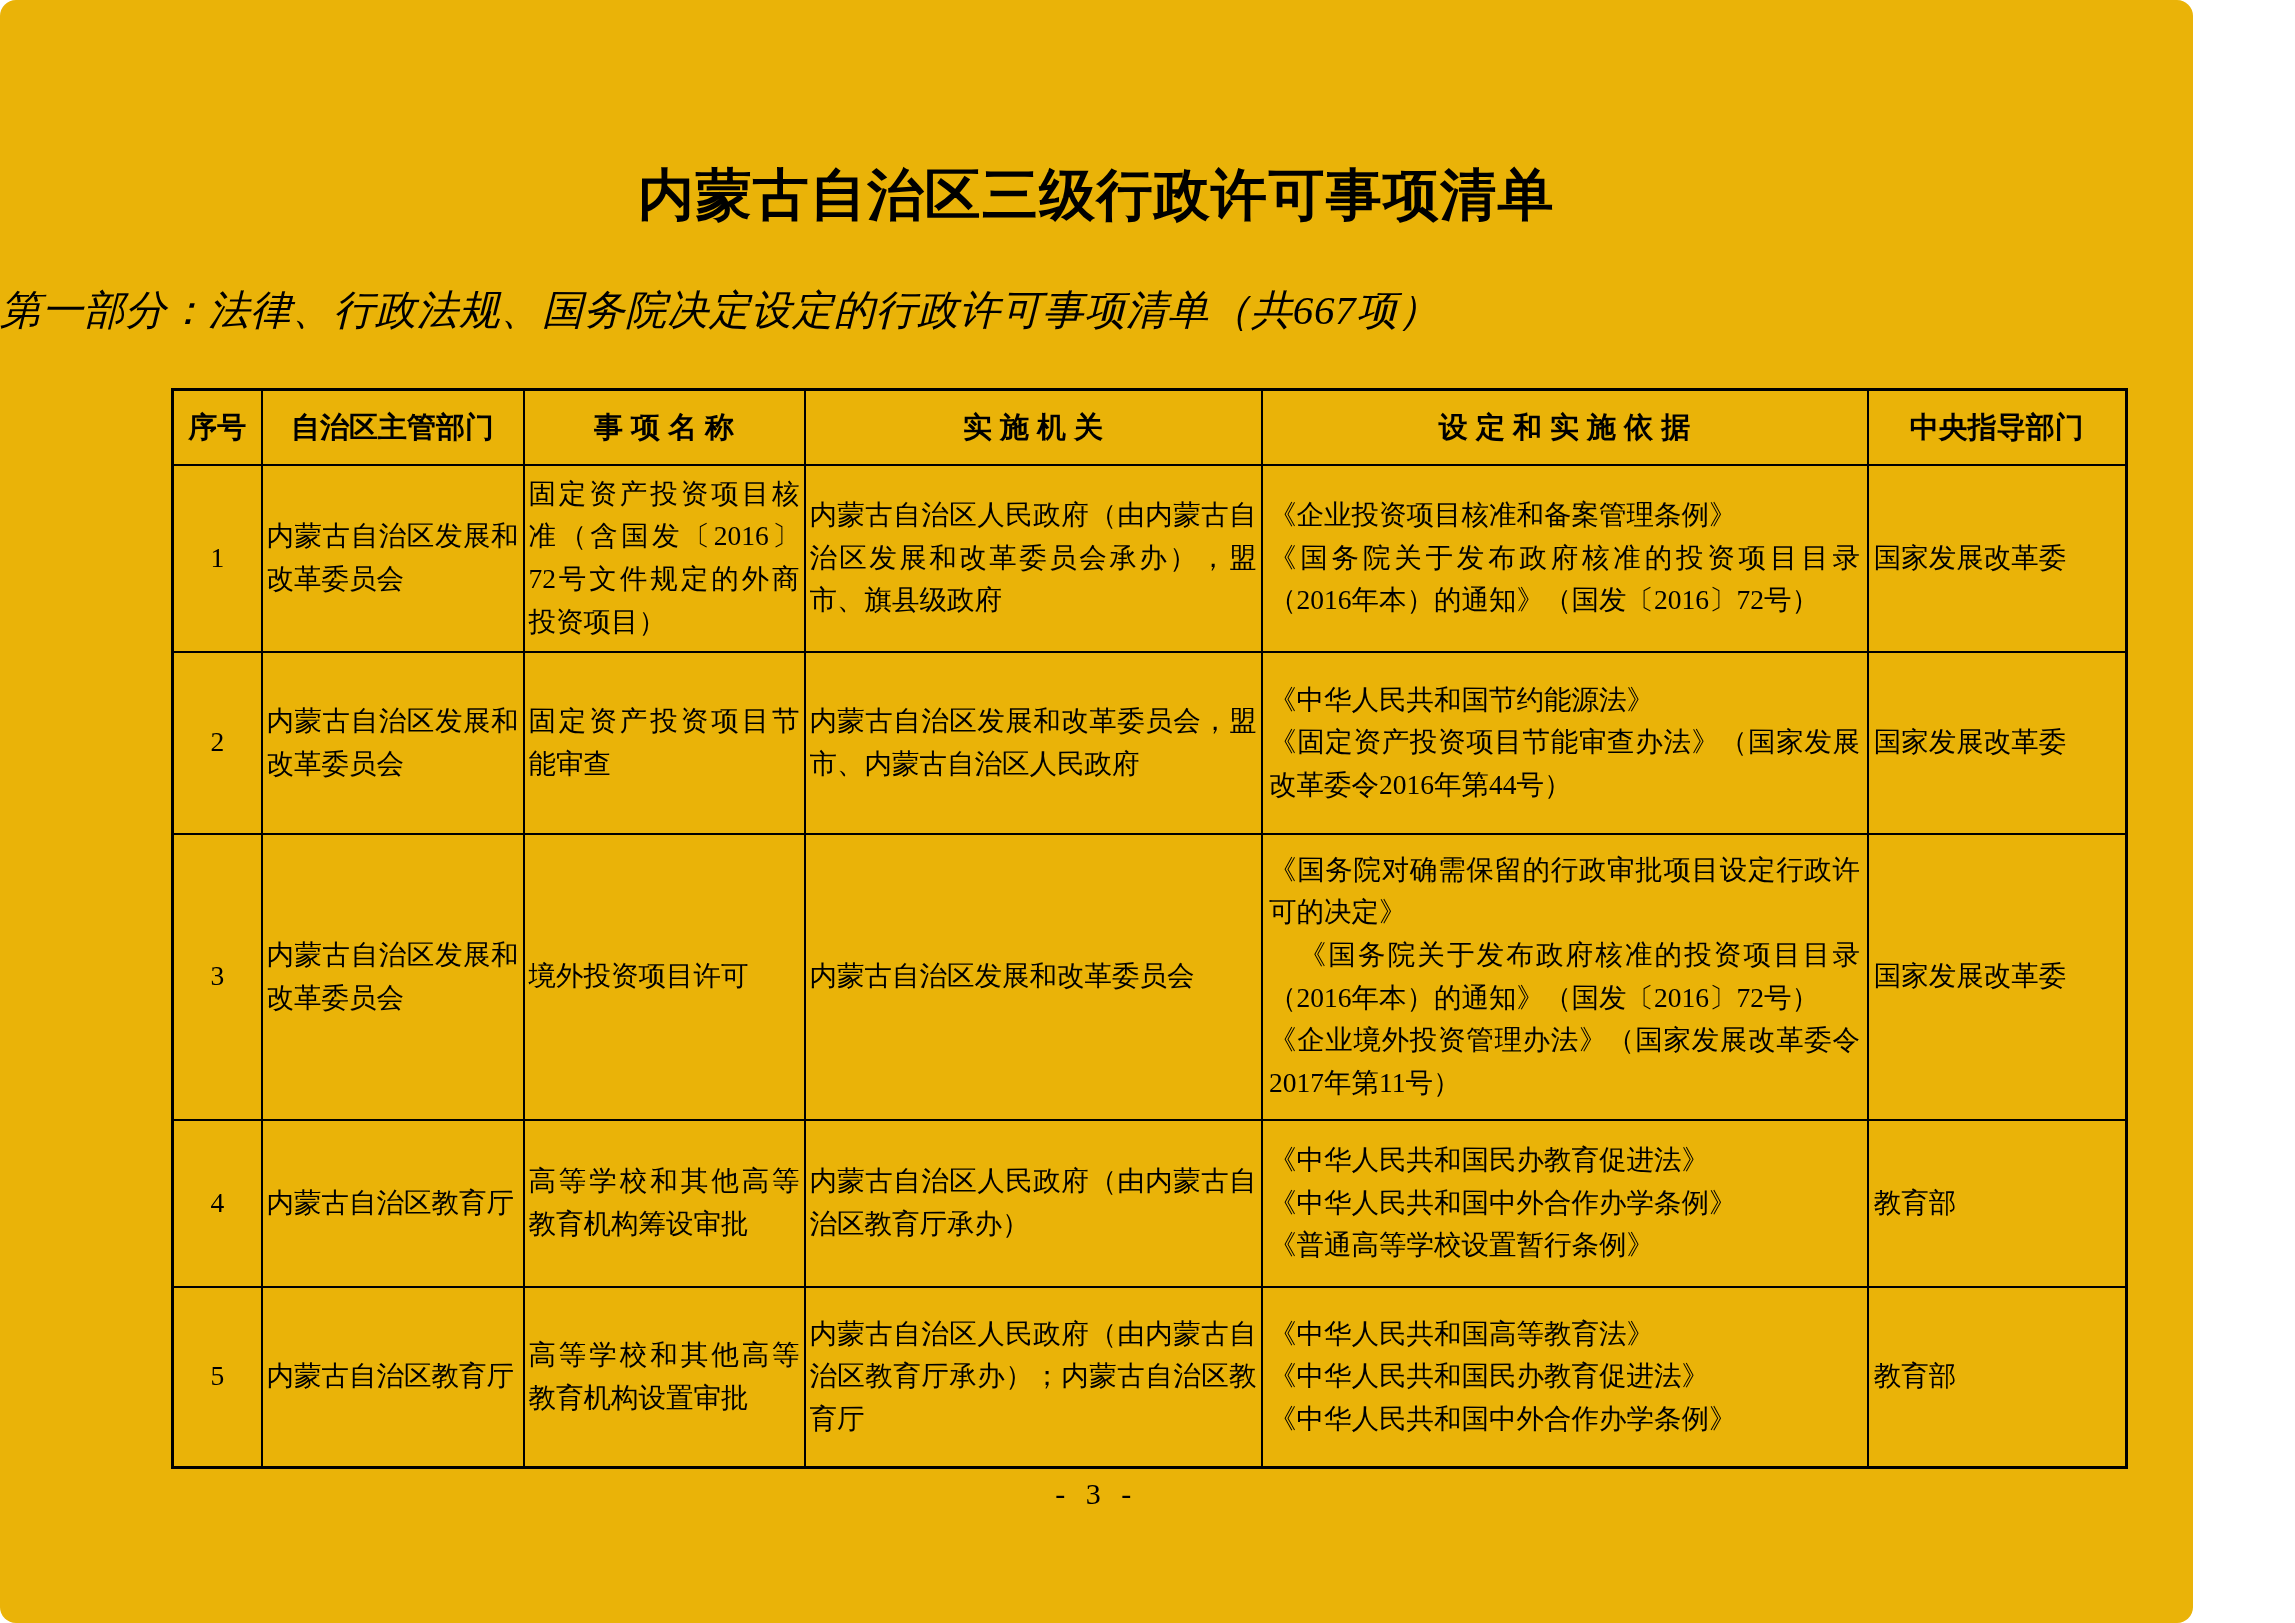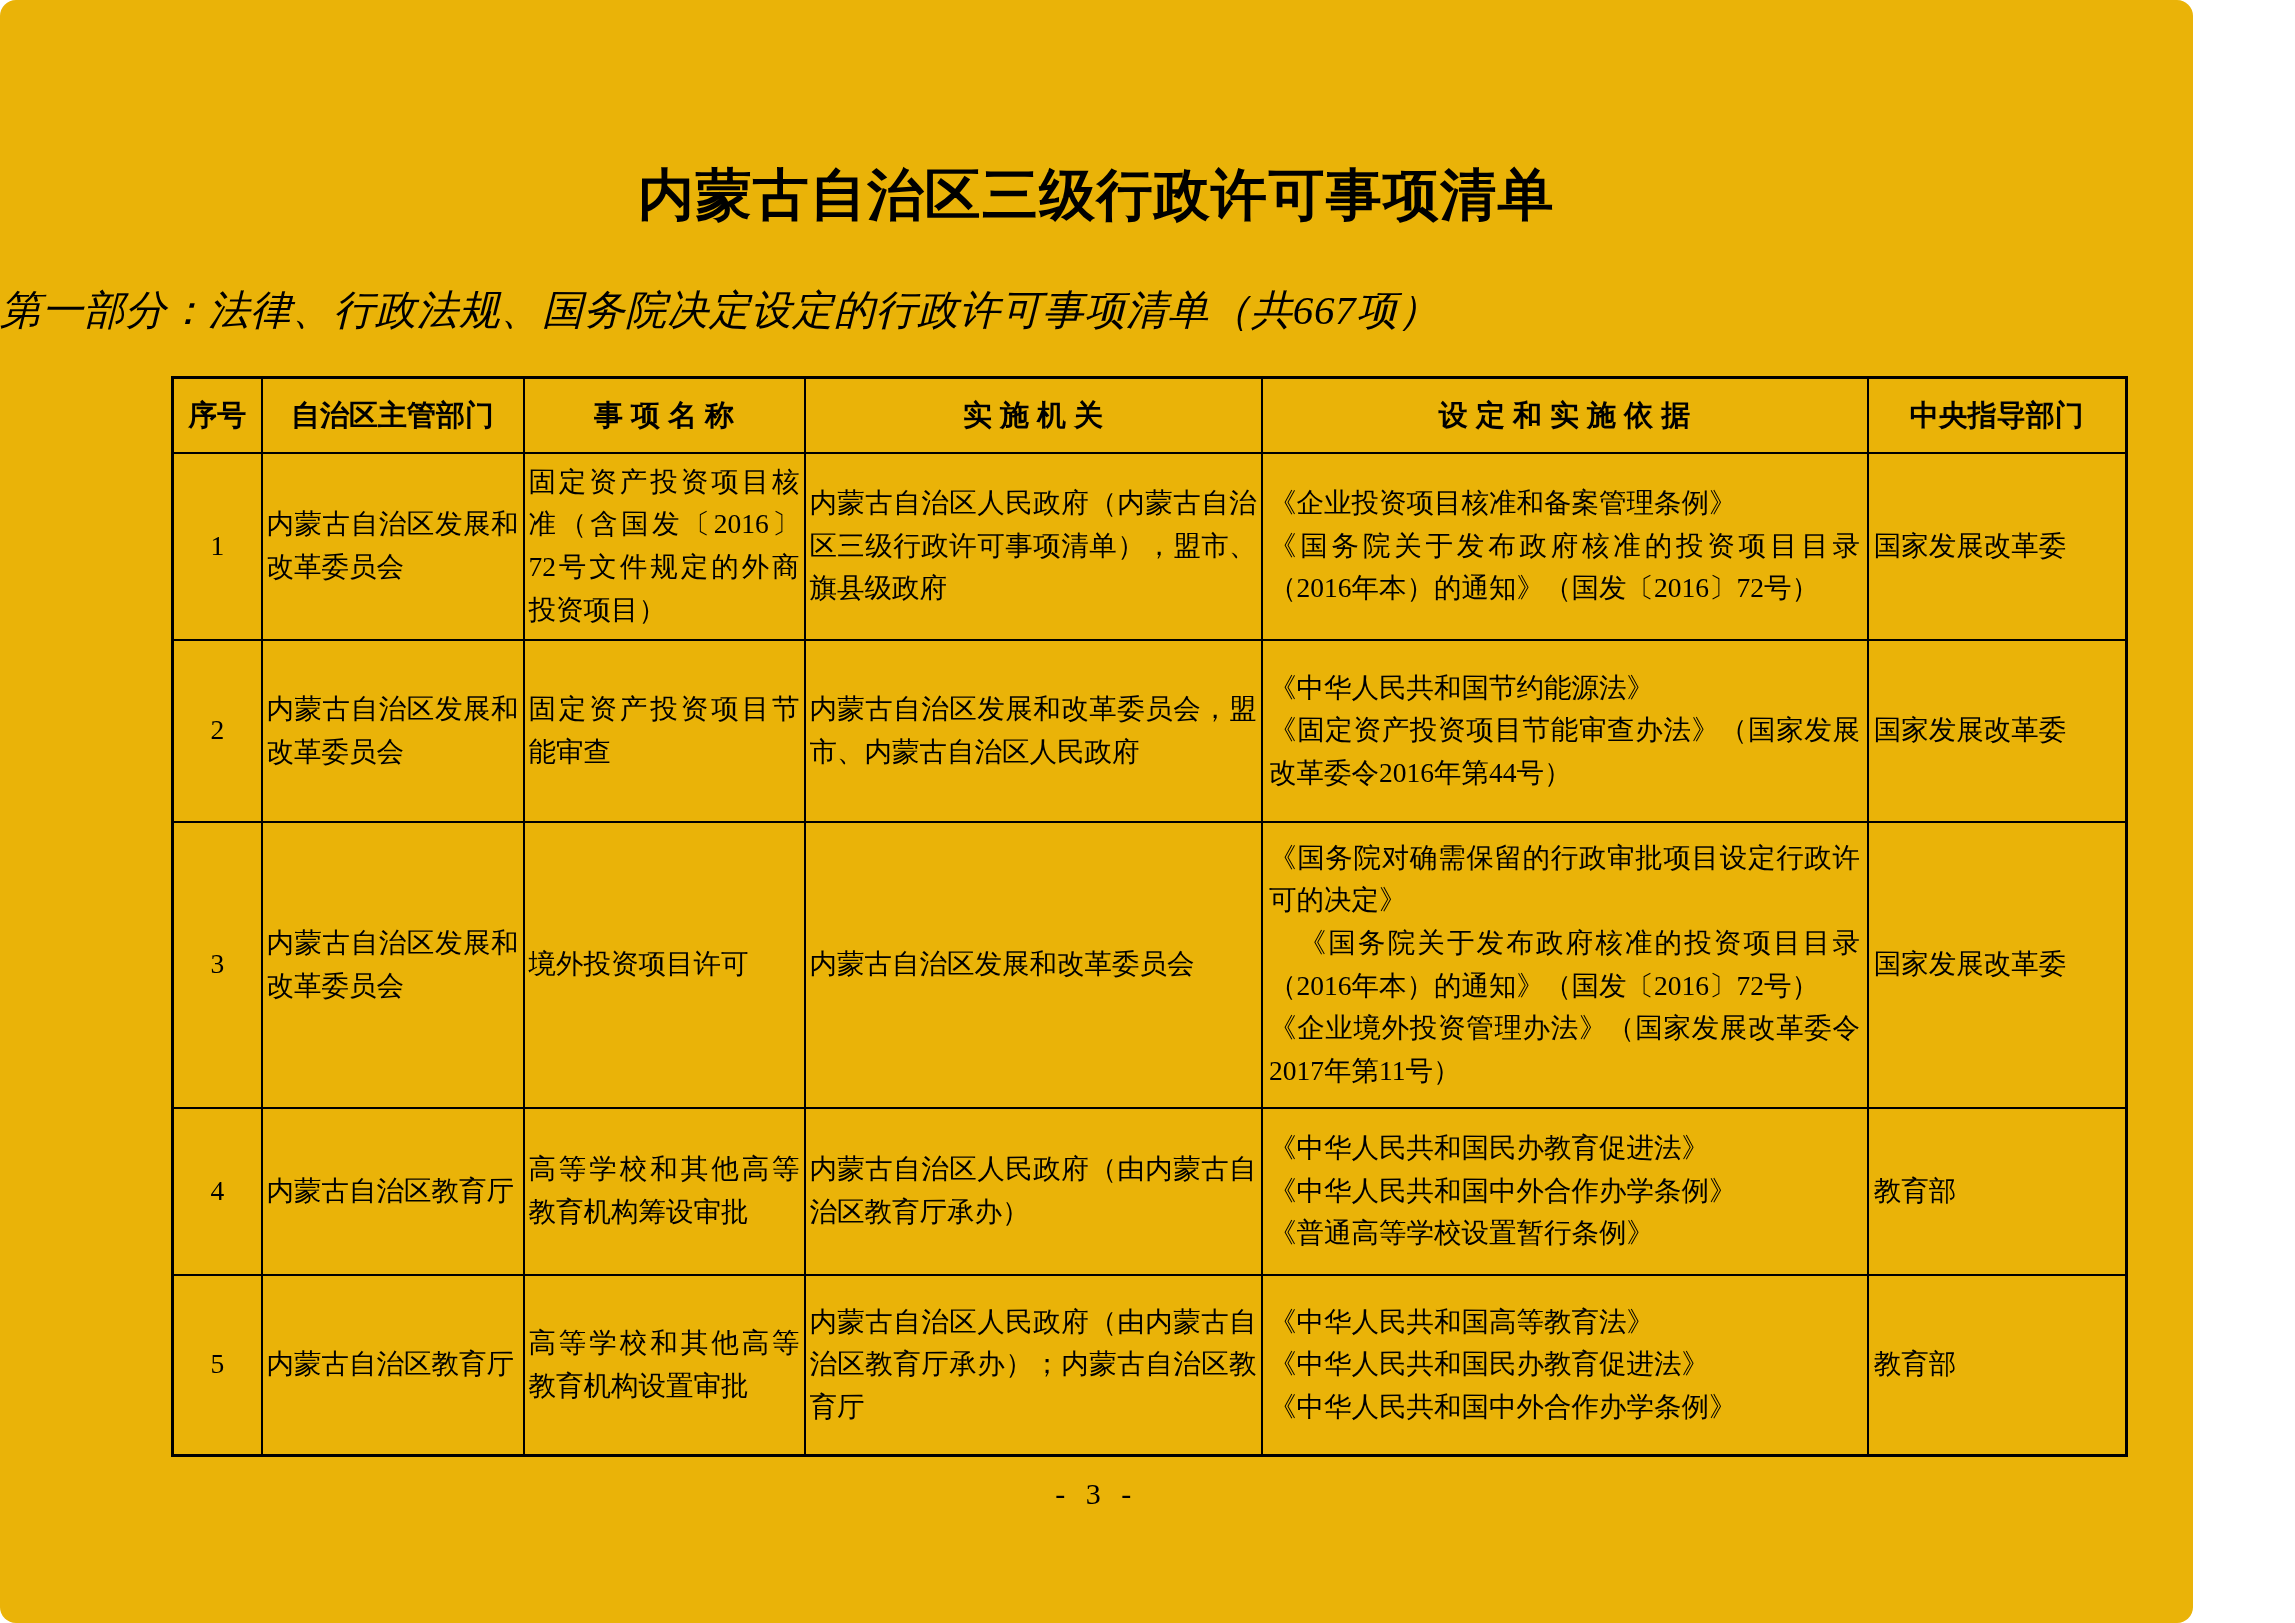--- a/index.html
+++ b/index.html
@@ -32,21 +32,21 @@
     width:100%;
     text-align:left;
     font-size:41px;
     font-style:italic;
     font-family:"Liberation Serif", serif;
     letter-spacing:0.7px;
   }
   table.license-table{
     position:absolute;
     left:171px;
-    top:376px;
+    top:388px;
     width:1954px;
     border-collapse:collapse;
     table-layout:fixed;
     border:3.9px solid #000;
   }
   .license-table th, .license-table td{
     border:2.6px solid #000;
     vertical-align:middle;
     font-size:27.5px;
     line-height:1.55;
@@ -114,21 +114,21 @@
         <th>实 施 机 关</th>
         <th>设 定 和 实 施 依 据</th>
         <th>中央指导部门</th>
       </tr>
     </thead>
     <tbody>
       <tr class="row-1">
         <td class="seq-cell">1</td>
         <td class="dept-cell">内蒙古自治区发展和改革委员会</td>
         <td class="item-cell">固定资产投资项目核准（含国发〔2016〕72号文件规定的外商投资项目）</td>
-        <td class="agency-cell">内蒙古自治区人民政府（内蒙古自治区三级行政许可事项清单），盟市、旗县级政府</td>
+        <td class="agency-cell">内蒙古自治区人民政府（由内蒙古自治区发展和改革委员会承办），盟市、旗县级政府</td>
         <td class="basis-cell">《企业投资项目核准和备案管理条例》
 《国务院关于发布政府核准的投资项目目录（2016年本）的通知》（国发〔2016〕72号）</td>
         <td class="central-cell">国家发展改革委</td>
       </tr>
       <tr class="row-2">
         <td class="seq-cell">2</td>
         <td class="dept-cell">内蒙古自治区发展和改革委员会</td>
         <td class="item-cell">固定资产投资项目节能审查</td>
         <td class="agency-cell">内蒙古自治区发展和改革委员会，盟市、内蒙古自治区人民政府</td>
         <td class="basis-cell">《中华人民共和国节约能源法》

